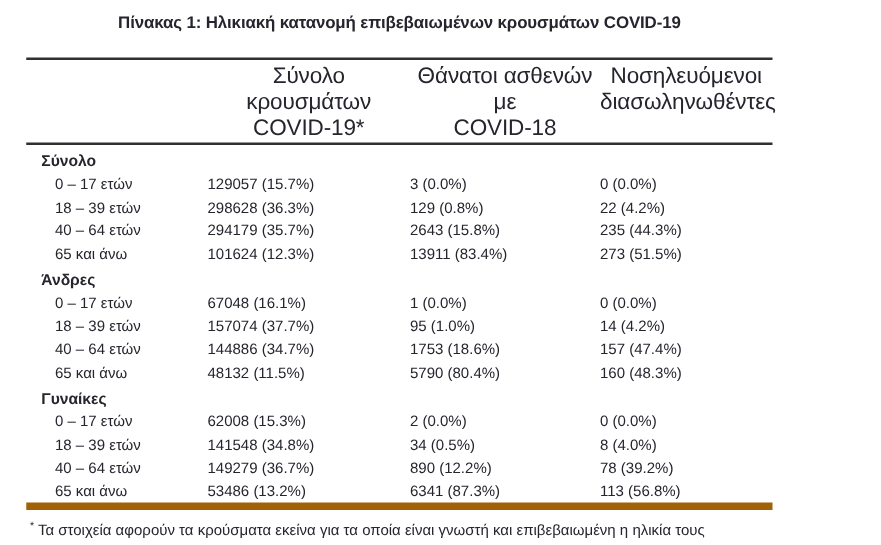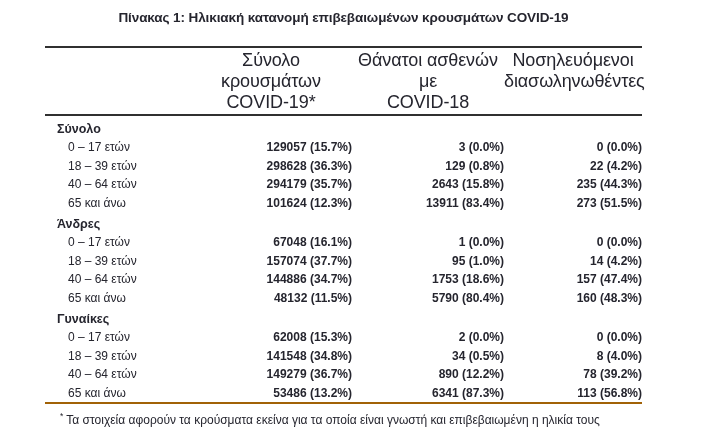--- a/index.html
+++ b/index.html
@@ -5,21 +5,21 @@
   * { margin:0; padding:0; box-sizing:border-box; }
   html,body { background:#ffffff; }
   body {
     width:705px; height:436px;
     font-family:"Liberation Sans", sans-serif;
     color:#25252e;
     overflow:hidden;
   }
   .doc {
     width:592px; height:436px;
-    padding-left:45px; padding-right:63px;
+    padding-left:21px; padding-right:63px;
   }
   .content { width:597px; }
   .title {
     padding-top:9px;
     text-align:center;
     font-size:13.5px;
     line-height:18px;
     font-weight:700;
     letter-spacing:-0.1px;
   }
@@ -32,43 +32,42 @@
     border-top:2px solid #303030;
     border-bottom:2px solid #303030;
     padding:2px 0 1px 0;
   }
   .th {
     text-align:center;
     font-size:18px;
     line-height:21px;
     letter-spacing:-0.1px;
   }
-  .tbody { border-bottom:2px solid #a16207; padding-top:1px; }
+  .tbody { border-bottom:6px solid #a16207; padding-top:1px; }
   .section-title {
     height:21px;
     line-height:25px;
     padding-left:12px;
     font-weight:700;
     font-size:12.5px;
   }
   .row { height:18.5px; }
   .cell {
     font-size:12px;
     line-height:18.5px;
     white-space:nowrap;
   }
   .age { padding-left:23px; }
-  .num { text-align:right;font-weight:bold; }
+  .num { text-align:left; }
   .footnote {
     margin-top:5px;
     padding-left:3px;
     font-size:12px;
     line-height:15px;
     white-space:nowrap;
-    margin-left:12px;
   }
   .fn-marker {
     vertical-align:super;
     font-size:8.5px;
     margin-right:3px;
   }
 </style>
 </head>
 <body>
 

